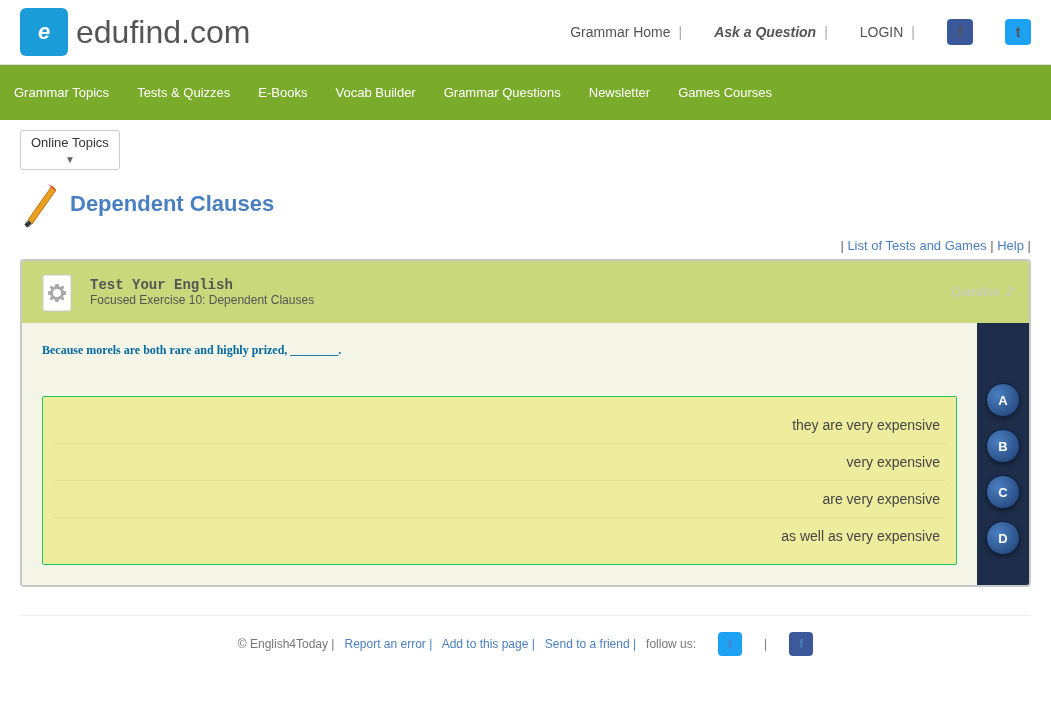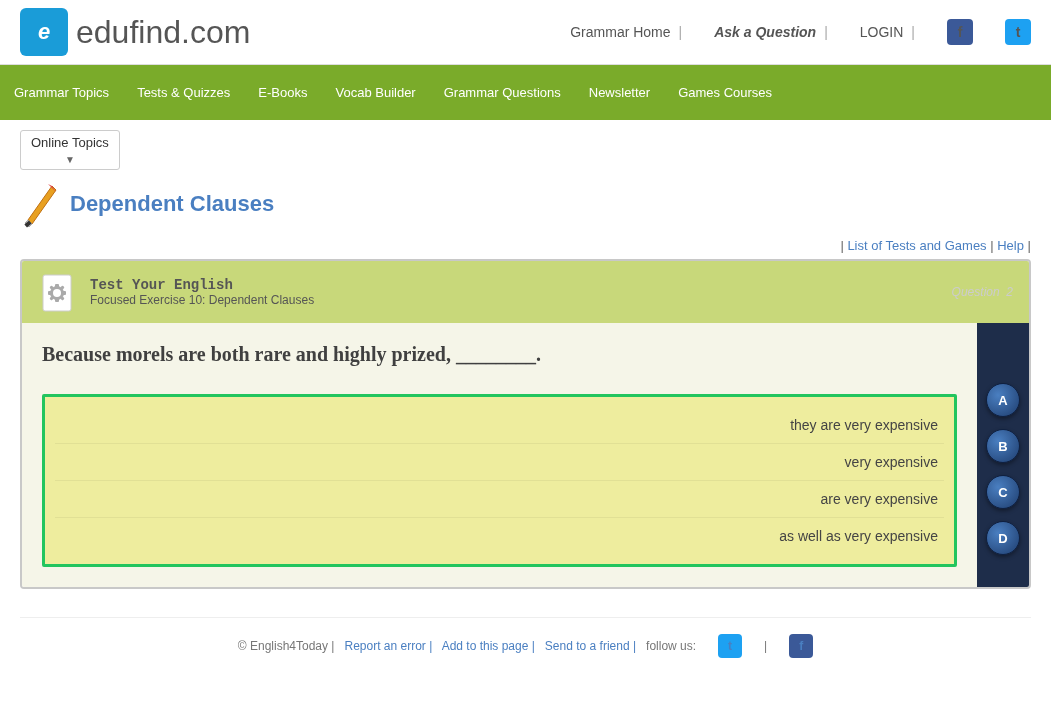--- a/index.html
+++ b/index.html
@@ -196,29 +196,29 @@
     
     #quiz-body {
       display: flex;
     }
     #quiz-left {
       flex: 1;
       padding: 20px;
       background: #f5f5e8;
     }
     #question-text {
-      font-size: 20px;
-      font-weight: bold;
-      color: #404040;
-      margin-bottom: 28px;
+      font-size: 12px;
+      font-weight: bold;
+      color: #0369a1;
+      margin-bottom: 38px;
       font-family: Georgia, serif;
     }
     #answers-area {
       background: #eeed9e;
-      border: 3px solid #22c55e;
+      border: 1px solid #22c55e;
       padding: 10px;
       border-radius: 2px;
     }
     .answer-row {
       display: flex;
       align-items: center;
       justify-content: flex-end;
       padding: 10px 6px;
       border-bottom: 1px solid rgba(0,0,0,0.05);
     }

